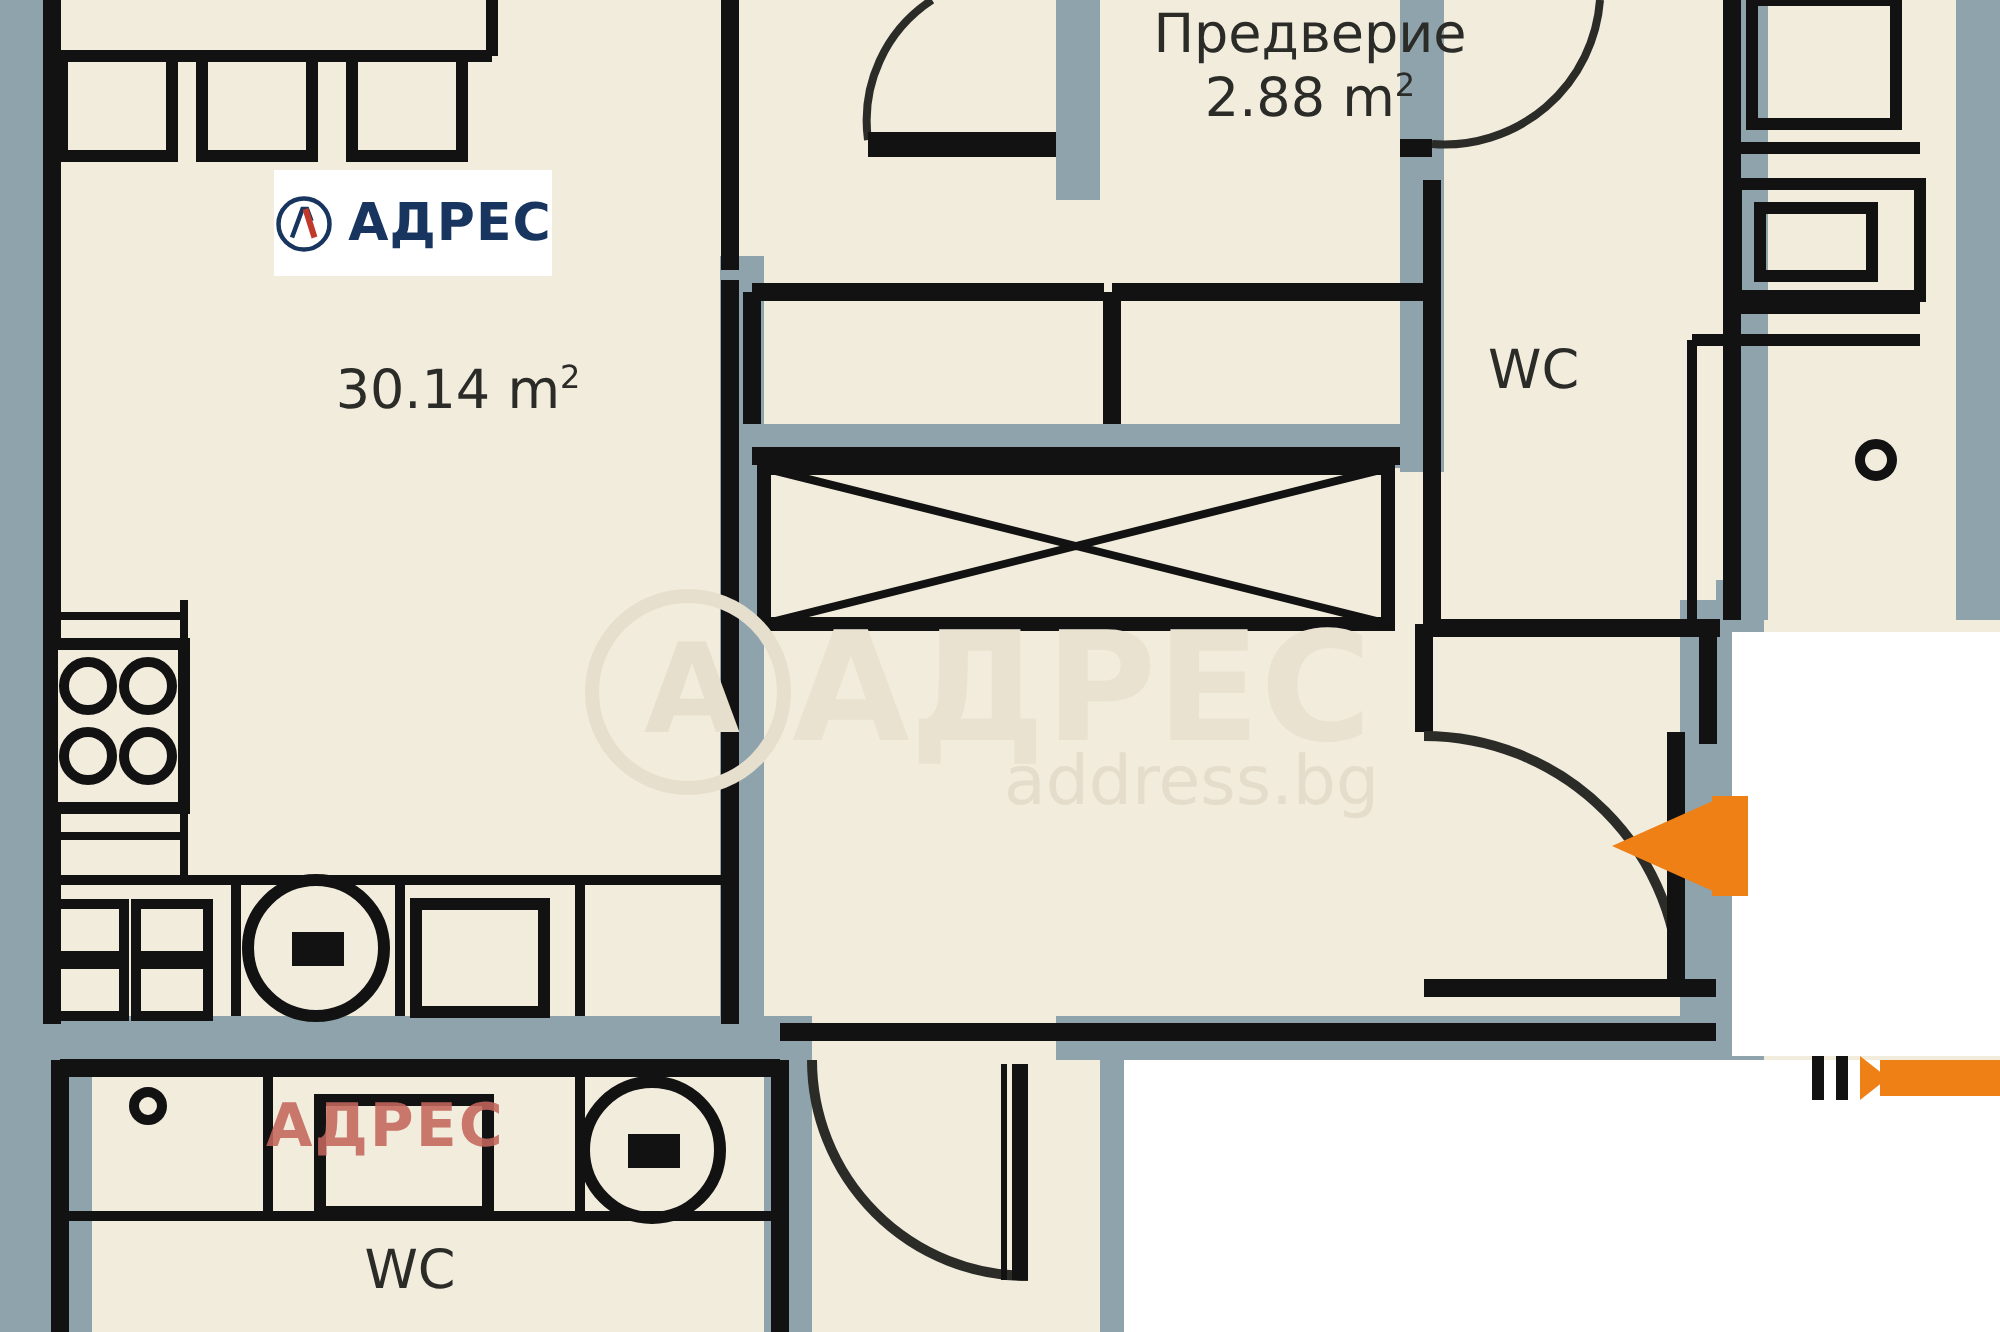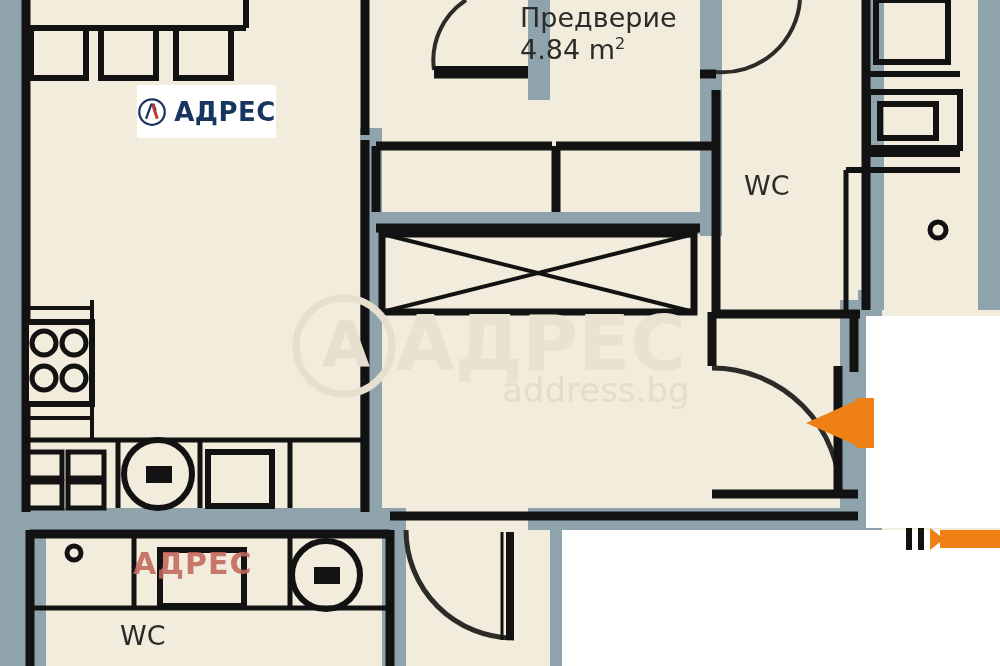--- a/index.html
+++ b/index.html
@@ -28,21 +28,21 @@
     justify-content:center;gap:7px;
   }
   .logo-mark{width:30px;height:30px;flex:0 0 auto;}
   .logo-text{
     font-family:"DejaVu Sans",sans-serif;
     font-size:26px;font-weight:bold;color:#17355f;letter-spacing:.5px;
     line-height:1;
   }
   
   .room{
-    position:absolute;color:#2b2b28;
+    position:absolute;text-align:center;color:#2b2b28;
     font-family:"DejaVu Sans",sans-serif;line-height:1.18;
     user-select:none;white-space:nowrap;
   }
   .room .nm{font-size:27px;display:block;}
   .room .ar{font-size:27px;display:block;}
   .room .ar sup{font-size:16px;vertical-align:super;}
   .r-dnevna{left:94px;top:180px;width:270px;}
   .r-predverie{left:520px;top:2px;width:270px;}
   .r-wc-right{left:700px;top:170px;width:200px;text-align:left;padding-left:44px;}
   .r-antre{left:430px;top:360px;width:250px;}
@@ -239,25 +239,26 @@
   <div class="logo-box">
     <svg class="logo-mark" viewBox="0 0 40 40">
       <circle cx="20" cy="20" r="17" fill="none" stroke="#17355f" stroke-width="3"></circle>
       <path d="M12,29 L19,10 L22,10 L25,18" fill="none" stroke="#17355f" stroke-width="3"></path>
       <path d="M21,10 L27,29" fill="none" stroke="#c0392b" stroke-width="4"></path>
     </svg>
     <span class="logo-text">АДРЕС</span>
   </div>
 
   <div class="room r-dnevna">
+    <span class="ar"><span>30.14 m</span><sup>2</sup></span>
   </div>
 
   <div class="room r-predverie">
     <span class="nm">Предверие</span>
-    <span class="ar"><span>4.84 m</span><sup>2</sup></span>
+    <span class="ar"><span>2.88 m</span><sup>2</sup></span>
   </div>
 
   <div class="room r-wc-right">
     <span class="nm">WC</span>
   </div>
 
 
   <div class="room r-wc-bottom">
     <span class="nm">WC</span>
   </div>

